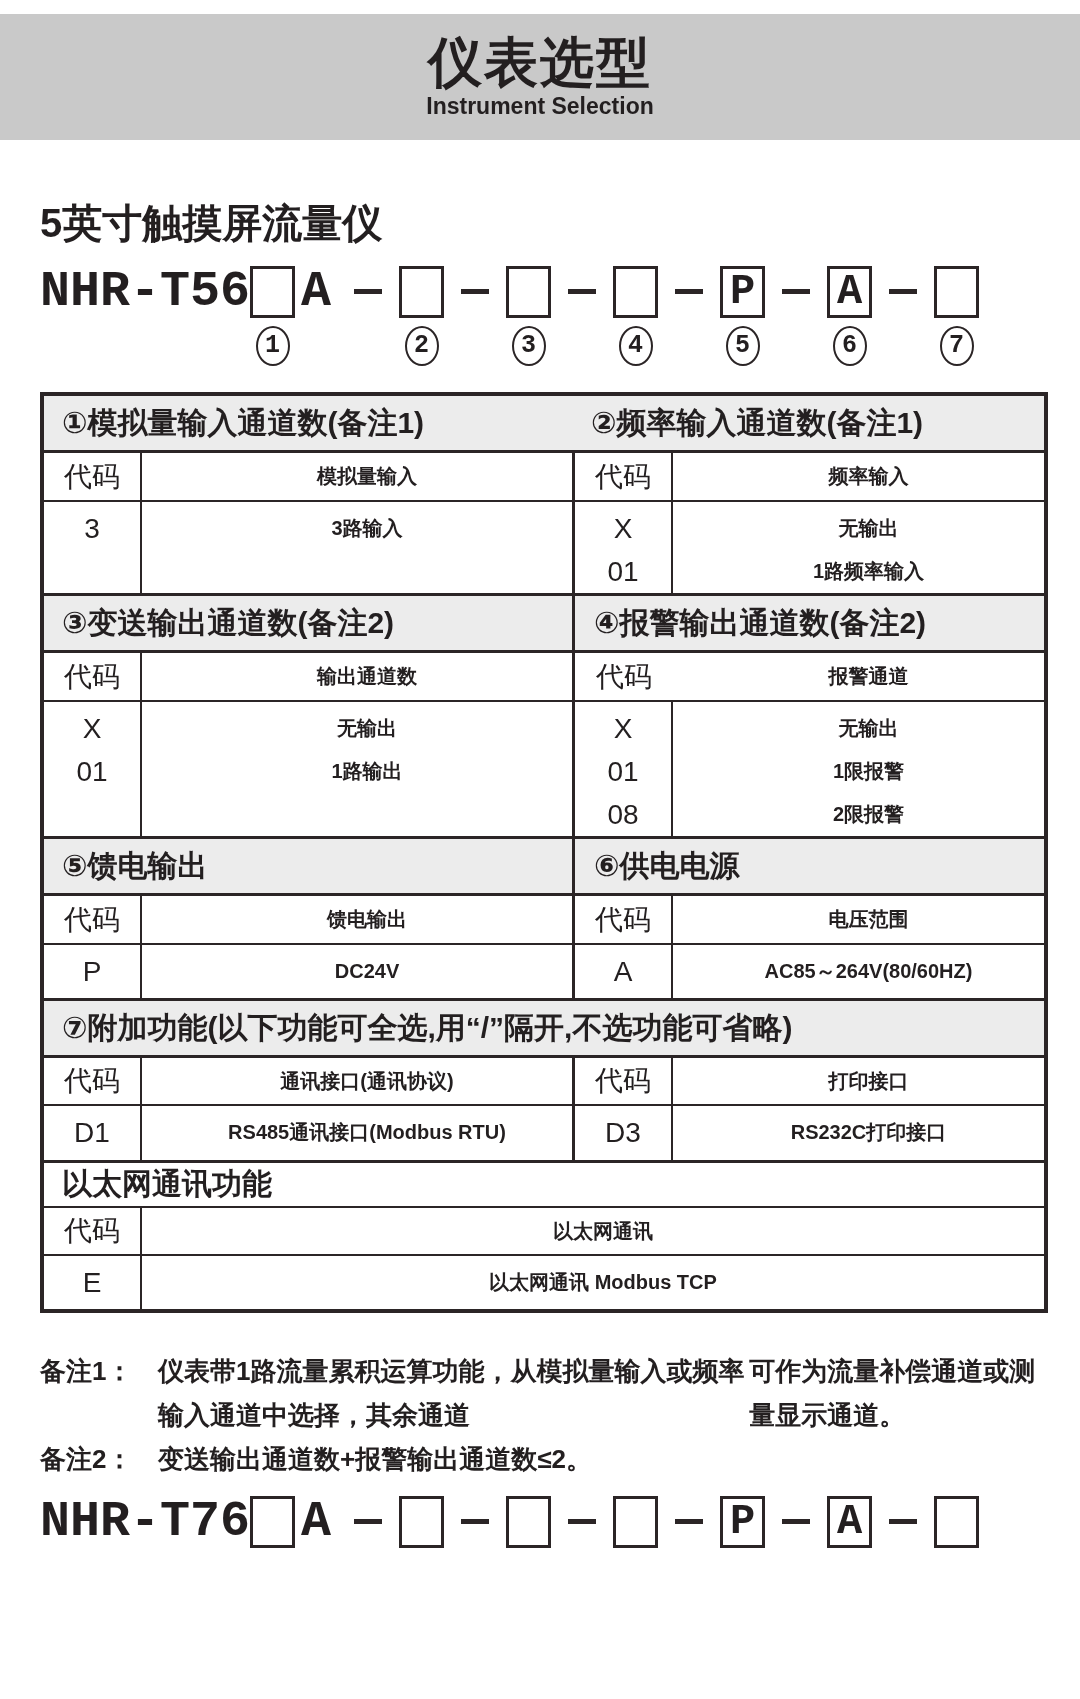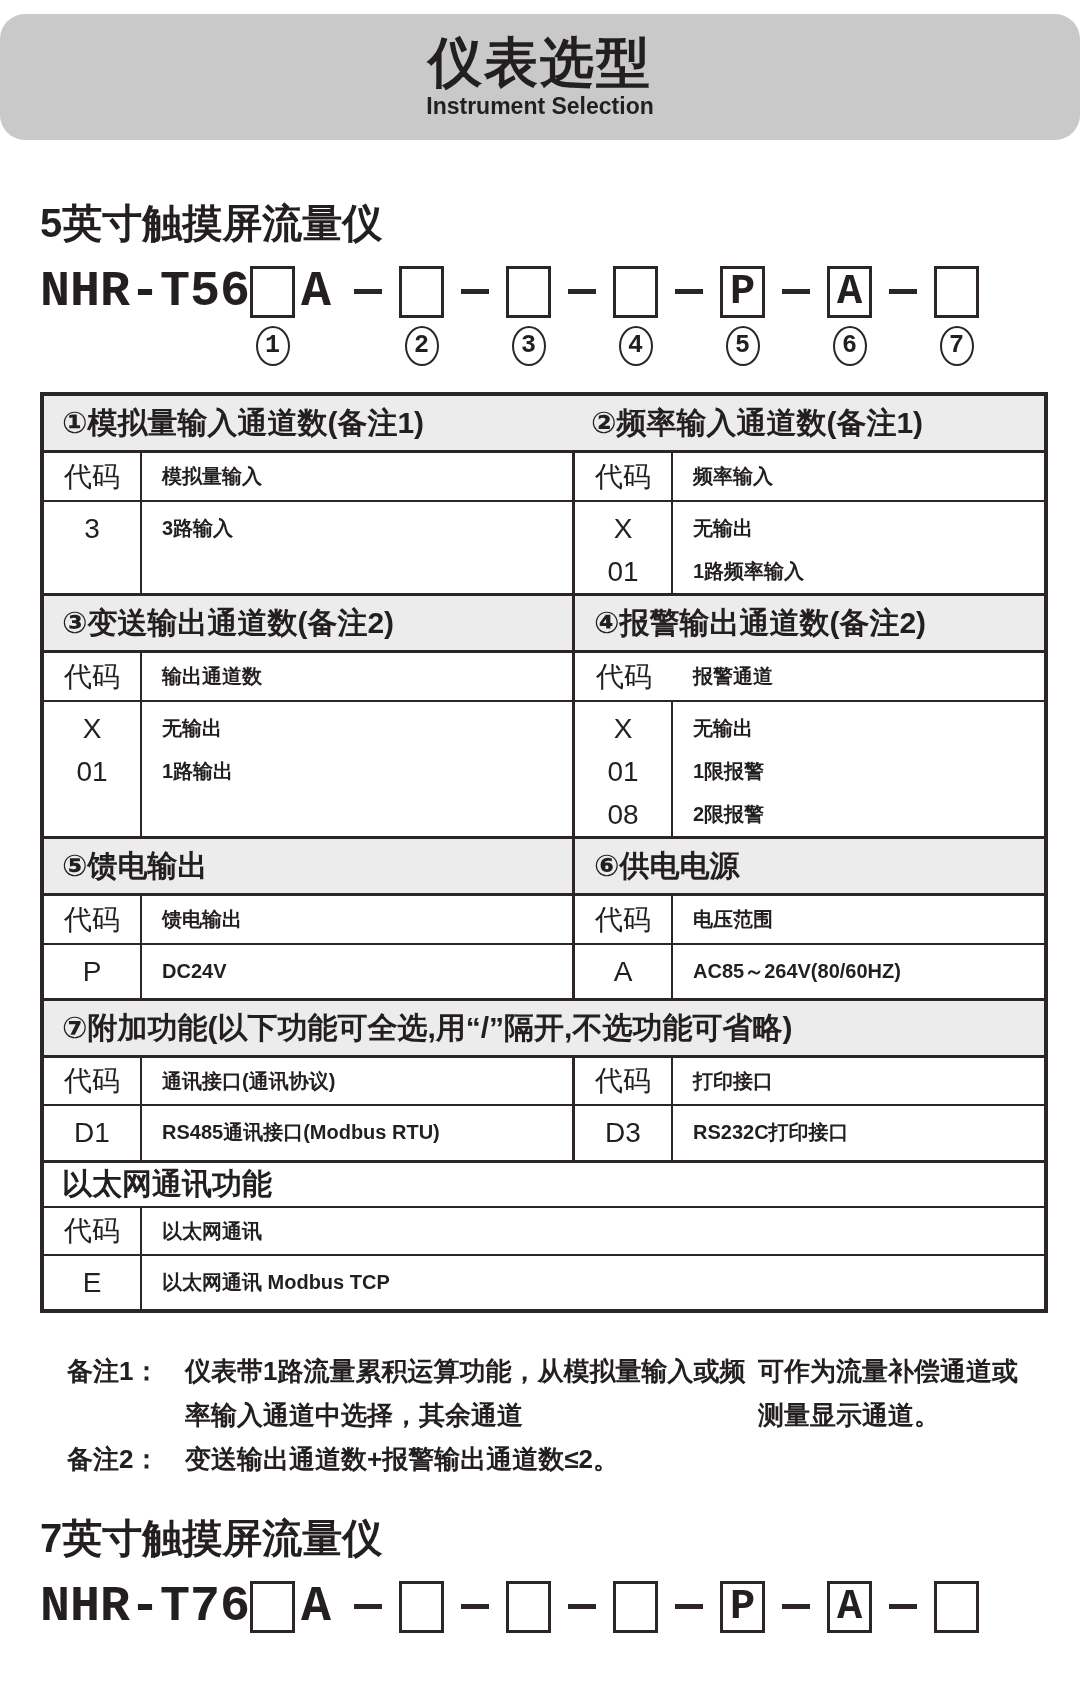--- a/index.html
+++ b/index.html
@@ -5,21 +5,21 @@
   * { margin:0; padding:0; box-sizing:border-box; }
   html,body { background:#ffffff; }
   #page {
     position:relative; width:1080px; height:1699px; overflow:hidden;
     background:#ffffff; color:#231f20;
     font-family:"Liberation Sans","DejaVu Sans",sans-serif;
   }
   
   .banner {
     margin-top:14px; height:126px; background:#c9c9c9;
-    display:flex; flex-direction:column; align-items:center; justify-content:center;border-radius:25px;
+    display:flex; flex-direction:column; align-items:center; justify-content:center;
   }
   .banner-title { font-size:54px; font-weight:700; line-height:1.05; letter-spacing:2px; }
   .banner-sub   { font-size:23px; font-weight:700; margin-top:2px; }
 
   
   .sec-title { margin:56px 0 0 40px; font-size:40px; font-weight:700; }
   .sec-title.second { margin-top:30px; }
 
   
   .model {
@@ -37,21 +37,21 @@
   .dash { width:28px; height:5px; background:#2b2526; margin:0 17px; flex-shrink:0; }
   .circ {
     position:absolute; top:60px; left:50%; transform:translateX(-50%);
     width:34px; height:40px; border:2px solid #2b2526; border-radius:50%;
     display:flex; align-items:center; justify-content:center;
     font-size:25px; font-weight:600;
   }
 
   
   .tbl { margin:0 32px 0 40px; border:4px solid #2b2526; }
-  .trow { display:flex; align-items:stretch; }
+  .trow { display:flex; align-items:stretch;text-align:center; }
   .bb2 { border-bottom:2px solid #2b2526; }
   .bb3 { border-bottom:3px solid #2b2526; }
   .gray { background:#ececec; }
   .hl { width:528px; display:flex; }
   .hr { flex:1; display:flex; }
   .div3 { border-left:3px solid #2b2526; }
   .hdrcell { display:flex; align-items:center; padding-left:18px; font-size:30px; font-weight:700; width:100%; }
   .hr .hdrcell { padding-left:19px; }
   .code {
     width:98px; flex-shrink:0; border-right:2px solid #2b2526;
@@ -71,21 +71,21 @@
   .h90  { min-height:90px; }
   .h130 { min-height:130px; }
   .h56  { min-height:56px; }
   .h57  { min-height:57px; }
   .h53  { min-height:53px; }
   .h48  { min-height:48px; }
   .h45  { min-height:45px; }
 
   
   .notes { margin:36px 40px 0 40px; font-size:26px; font-weight:700; }
-  .note { display:flex; line-height:44px;margin-left:27px; }
+  .note { display:flex; line-height:44px; }
   .nlabel { width:118px; flex-shrink:0; }
   .ntext  { display:flex; flex-direction:row; }
 </style>
 </head>
 <body>
 
 <div id="page">
 
   <div class="banner">
     <div class="banner-title">仪表选型</div>
@@ -324,21 +324,20 @@
       </span>
     </div>
     <div class="note">
       <span class="nlabel">备注2：</span>
       <span class="ntext">
         <span>变送输出通道数+报警输出通道数≤2。</span>
       </span>
     </div>
   </div>
 
-  <div class="sec-title second">7英寸触摸屏流量仪</div>
 
   <div class="model">
     <span class="mtext">NHR-T76</span>
     <span class="unit">
       <span class="mbox"></span>
 
     </span>
     <span class="mtext ltr">A</span>
     <span class="dash"></span>
     <span class="unit">

